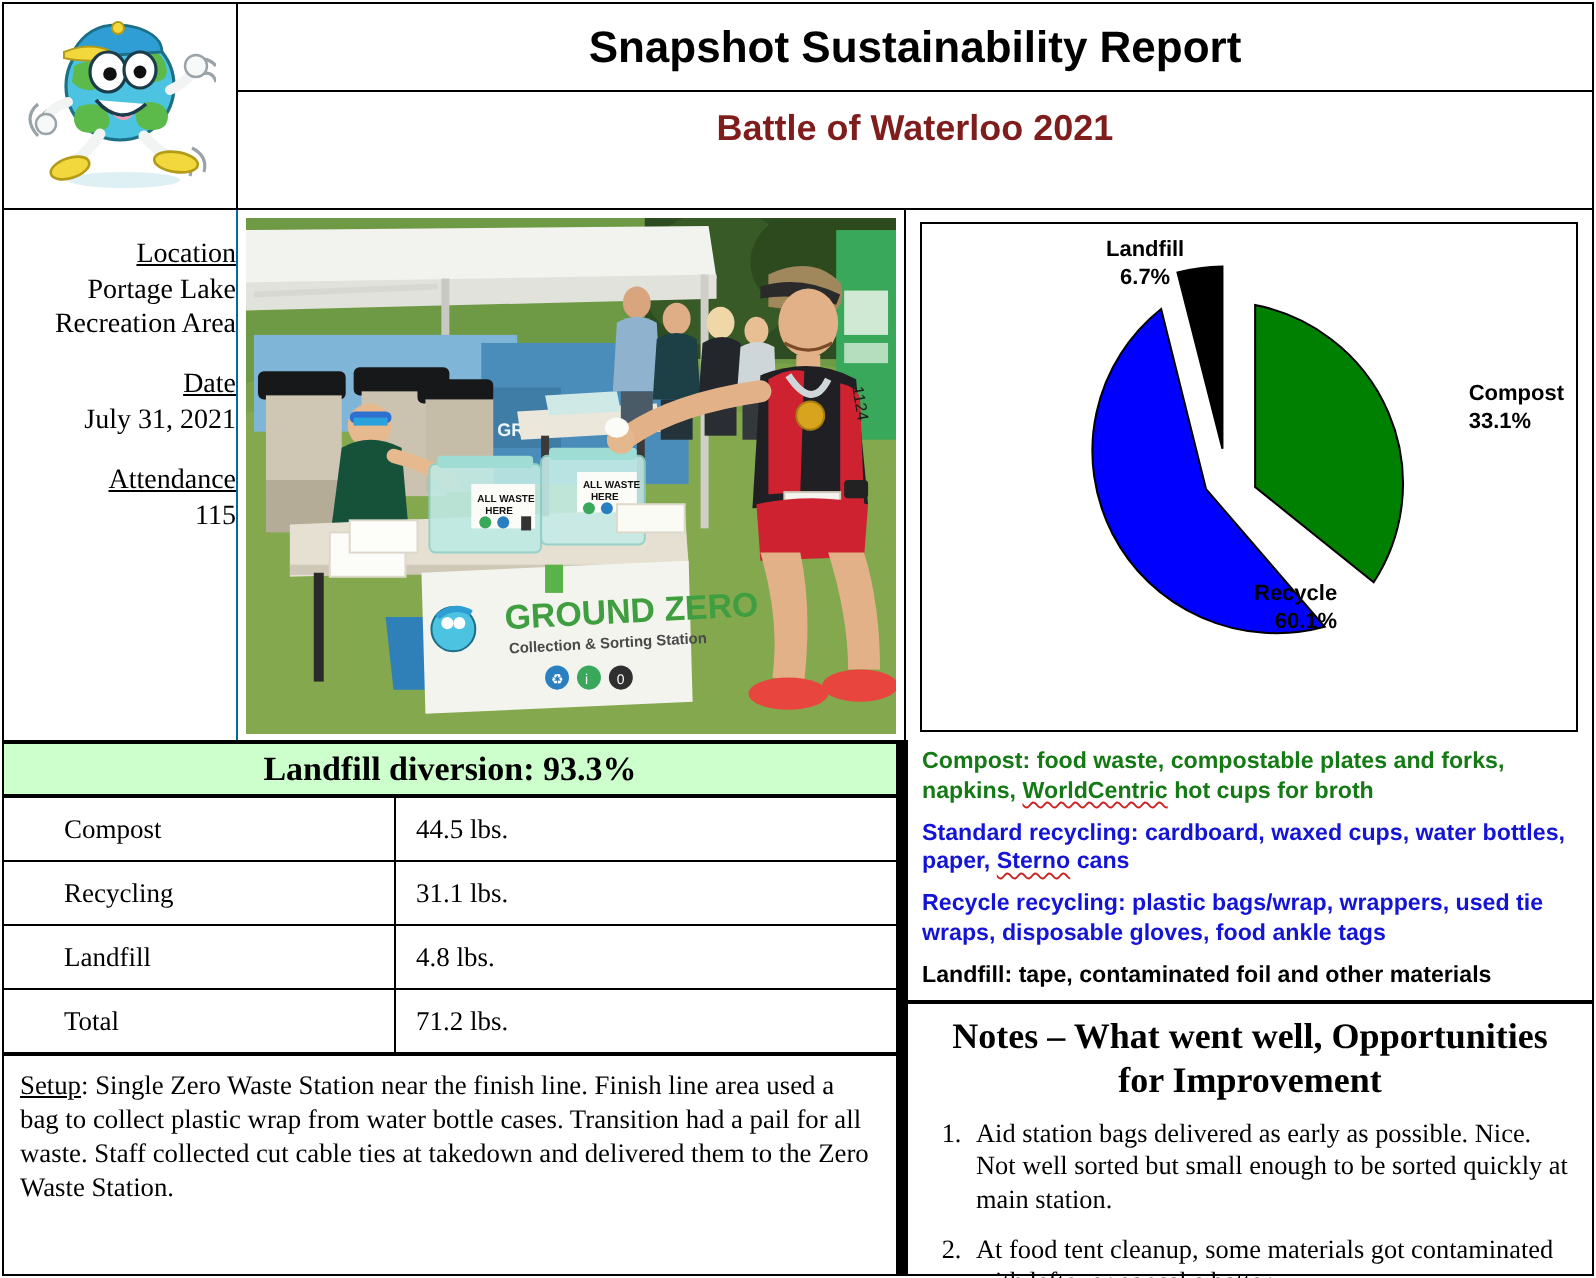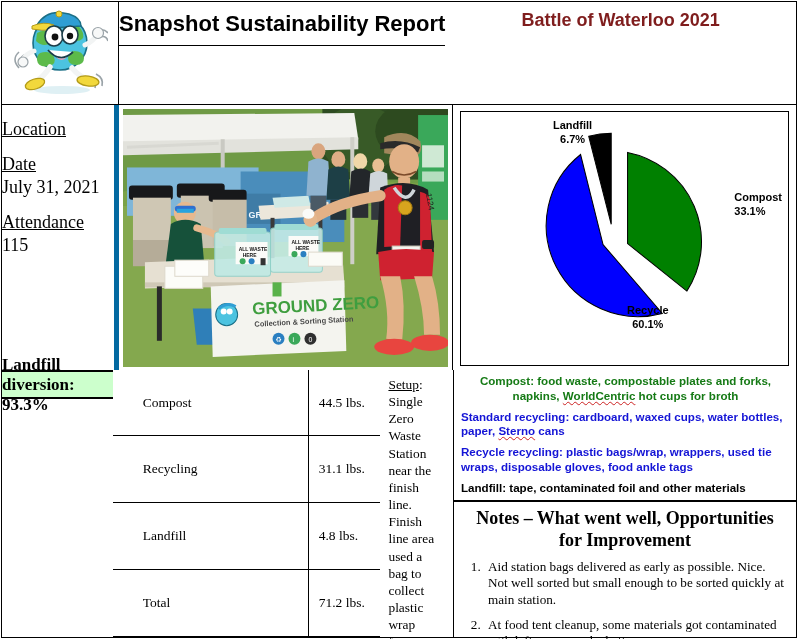--- a/index.html
+++ b/index.html
@@ -28,21 +28,21 @@
     box-sizing: border-box;
   }
   .logo-cell {
     width: 117px;
     border-right: 1px solid #000;
     box-sizing: border-box;
     display: flex; align-items: center; justify-content: center;
   }
   .titles-cell {
     flex: 1;
-    display: flex; flex-direction: row;
+    display: flex; flex-direction: column;
   }
   .title-main {
     height: 44px;
     border-bottom: 1px solid #000;
     box-sizing: border-box;
     display: flex; align-items: center; justify-content: center;
     font-family: "Liberation Sans", sans-serif;
     font-weight: bold;
     font-size: 22px;
     color: #000;
@@ -58,25 +58,25 @@
     color: #7f1d1d;
   }
 
   
   .mid-row {
     display: flex;
     height: 265px;
   }
   .info-cell {
     width: 117px;
-    border-right: 5px solid #0369a1;
-    box-sizing: border-box;
-    text-align: left;
+    border-right: 1px solid #0369a1;
+    box-sizing: border-box;
+    text-align: right;
     padding-top: 14px;
-    font-size: 18px;
+    font-size: 14px;
     line-height: 1.22;
     color: #000;
   }
   .info-label {
     text-decoration: underline;
     display: block;
     margin-bottom: 1px;
   }
   .info-value { display: block; }
   .info-group { margin-bottom: 13px; }
@@ -118,23 +118,23 @@
     color: #000;
     text-align: center;
     white-space: nowrap;
   }
   .pie-label .pct { display: block; }
 
   
   .low-row { display: flex; height: 268px; }
   .low-left {
     width: 452px;
-    border-right: 1px solid #000000;
-    box-sizing: border-box;
-    display: flex; flex-direction: row;
+    border-right: 6px solid #000000;
+    box-sizing: border-box;
+    display: flex; flex-direction: column;
   }
   .diversion {
     background: #ccffcc;
     border-top: 2px solid #000;
     border-bottom: 2px solid #000;
     box-sizing: border-box;
     height: 29px;
     display: flex; align-items: center; justify-content: center;
     font-weight: bold;
     font-size: 17px;
@@ -177,21 +177,21 @@
   }
   .legend {
     padding: 4px 6px 2px 7px;
     font-family: "Liberation Sans", sans-serif;
     font-weight: bold;
     font-size: 11.6px;
     line-height: 1.28;
   }
   .legend p { margin: 0 0 6px 0; }
   .legend p:last-child { margin-bottom: 2px; }
-  .lg-compost { color: #157a15; text-align: center; }
+  .lg-compost { color: #157a15; }
   .lg-std { color: #1414d6; }
   .lg-spec { color: #1414d6; }
   .lg-land { color: #000000; }
   .squiggle {
     text-decoration: underline;
     text-decoration-style: wavy;
     text-decoration-color: #cc2222;
     text-decoration-thickness: 1px;
   }
 
@@ -271,20 +271,21 @@
       <div class="title-main">Snapshot Sustainability Report</div>
       <div class="title-sub">Battle of Waterloo 2021</div>
     </div>
   </div>
 
   <div class="mid-row">
 
     <div class="info-cell">
       <div class="info-group">
         <span class="info-label">Location</span>
+        <span class="info-value">Portage Lake Recreation Area</span>
       </div>
       <div class="info-group">
         <span class="info-label">Date</span>
         <span class="info-value">July 31, 2021</span>
       </div>
       <div class="info-group">
         <span class="info-label">Attendance</span>
         <span class="info-value">115</span>
       </div>
     </div>
@@ -443,21 +444,21 @@
         </svg>
 
         <div class="pie-label" style="left:92px; top:7px;">
           <span>Landfill</span>
           <span class="pct">6.7%</span>
         </div>
         <div class="pie-label" style="right:6px; top:79px; text-align:left;">
           <span>Compost</span>
           <span class="pct">33.1%</span>
         </div>
-        <div class="pie-label" style="left:166px; top:192px;">
+        <div class="pie-label" style="left:166px; top:179px;text-align:right;">
           <span>Recycle</span>
           <span class="pct">60.1%</span>
         </div>
       </div>
     </div>
   </div>
 
   <div class="low-row">
 
     <div class="low-left">

